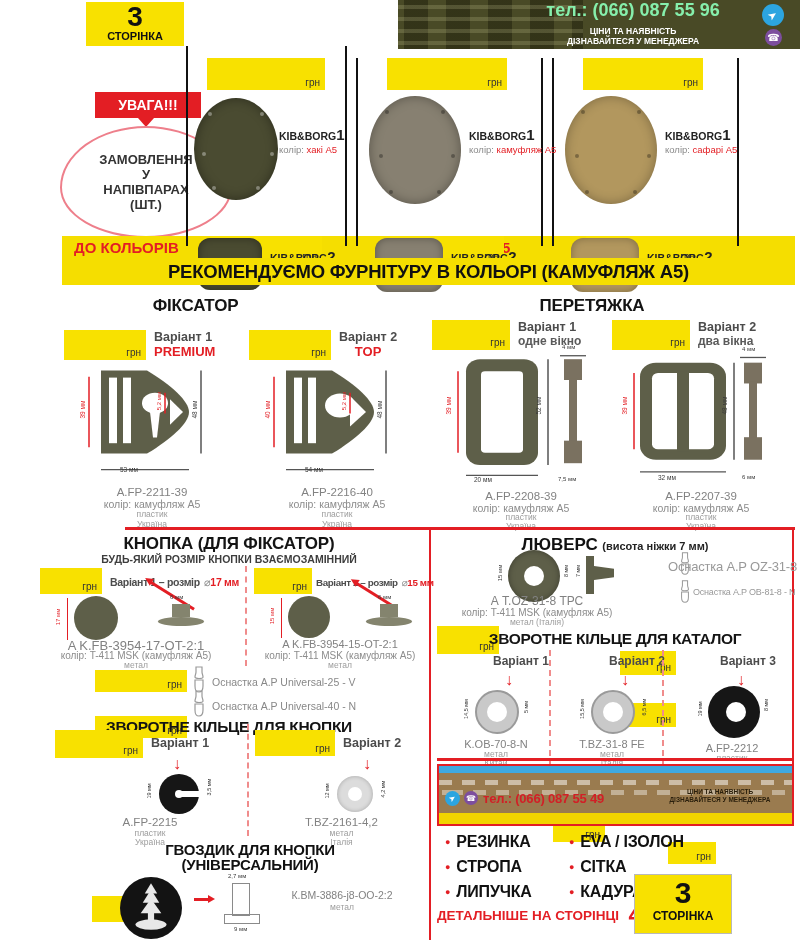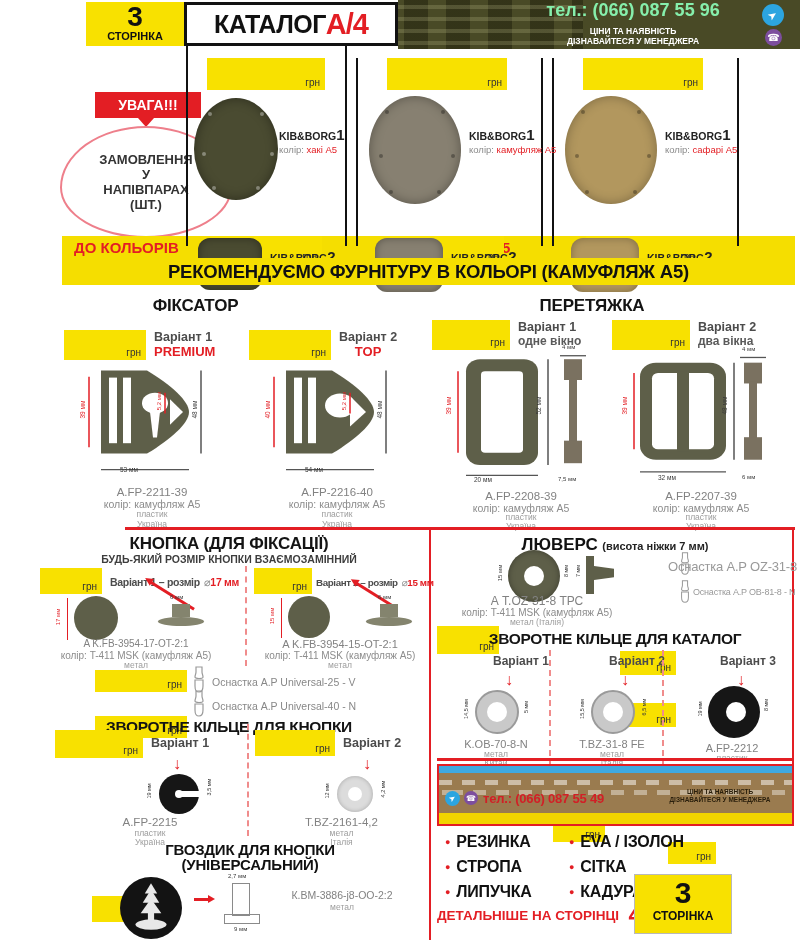--- a/index.html
+++ b/index.html
@@ -55,24 +55,20 @@
 </style>
 </head>
 <body>
 
 <div id="page">
 
   <div class="a yb c" style="left:86px;top:2px;width:98px;height:44px">
     <div class="b" style="font-size:28px;line-height:26px;margin-top:2px">3</div>
     <div class="b" style="font-size:11px">СТОРІНКА</div>
   </div>
-  <div class="a" style="left:184px;top:2px;width:214px;height:44px;border:3px solid #111;box-sizing:border-box;background:#fff;display:flex;align-items:center;justify-content:center">
-    <span class="b" style="font-size:25px;letter-spacing:-0.5px">КАТАЛОГ</span>
-    <span class="b red" style="font-size:29px;letter-spacing:-1px">А/4</span>
-  </div>
   <div class="a" style="left:398px;top:0;width:402px;height:49px;background:#494A26">
     <div class="a artpat" style="left:0;top:0;width:185px;height:49px"></div>
     <div class="a b c" style="left:110px;top:0;width:250px;font-size:18px;color:#86efac;white-space:nowrap">тел.: (066) 087 55 96</div>
     <div class="a b c" style="left:110px;top:26px;width:250px;font-size:8.5px;color:#fff">ЦІНИ ТА НАЯВНІСТЬ</div>
     <div class="a b c" style="left:110px;top:36px;width:250px;font-size:8.5px;color:#fff">ДІЗНАВАЙТЕСЯ У МЕНЕДЖЕРА</div>
     <div class="a icirc" style="left:364px;top:4px;width:22px;height:22px;background:#2CA5E0;font-size:11px">
         <span style="transform:rotate(-35deg)">➤</span>
       </div>
     <div class="a icirc" style="left:367px;top:29px;width:17px;height:17px;background:#7D4E9E;font-size:10px">
         <span>☎</span>
@@ -295,41 +291,41 @@
     <div class="a mat" style="left:0;top:195px;width:182px;line-height:1.05">
       <div>пластик</div>
       <div>Україна</div>
     </div>
   </div>
 
   <div class="a rl" style="left:125px;top:527px;width:670px;height:3px"></div>
   <div class="a rl" style="left:429px;top:530px;width:2px;height:410px"></div>
   <div class="a rl" style="left:792px;top:530px;width:2px;height:234px"></div>
 
-  <div class="a h17" style="left:30px;top:534px;width:398px">КНОПКА (ДЛЯ ФІКСАЦІЇ)</div>
+  <div class="a h17" style="left:30px;top:534px;width:398px">КНОПКА (ДЛЯ ФІКСАТОР)</div>
   <div class="a b c" style="left:30px;top:553px;width:398px;font-size:10.5px;color:#3d3d3d">БУДЬ-ЯКИЙ РОЗМІР КНОПКИ ВЗАЄМОЗАМІННИЙ</div>
 
   <div class="a" style="left:30px;top:566px;width:212px">
     <div class="a yb grn" style="left:10px;top:2px;width:62px;height:26px">
         <span class="cur">грн</span>
       </div>
     <div class="a" style="left:80px;top:6px;white-space:nowrap;letter-spacing:-0.3px">
       <span class="b" style="font-size:10.5px;color:#4c4c4c">Варіант 1 – розмір</span>
       <span style="font-size:11px;color:#888">⌀</span><span class="b red" style="font-size:10.5px">17 мм</span>
     </div>
     <div class="diagarr" style="left:116px;top:28px;width:52px;transform:rotate(32deg)"></div>
     <div class="a circle" style="left:44px;top:30px;width:44px;height:44px;background:#5E5F49"></div>
     <div class="dl dlv dlred" style="left:37px;top:32px;height:42px"></div>
     <span class="dim dimv dimr" style="left:20px;top:48px;font-size:6px">17 мм</span>
     <div class="a" style="left:128px;top:38px;width:46px;height:26px">
       <div class="a" style="left:14px;top:0;width:18px;height:13px;background:#84846E"></div>
       <div class="a" style="left:0;top:13px;width:46px;height:9px;border-radius:50%;background:#84846E"></div>
     </div>
     <span class="dim" style="left:140px;top:28px;font-size:6px">6 мм</span>
-    <div class="a sku" style="left:0;top:72px;width:212px;font-size:10px">A K.FB-3954-17-OT-2:1</div>
+    <div class="a sku" style="left:0;top:72px;width:212px;font-size:13px">A K.FB-3954-17-OT-2:1</div>
     <div class="a clr" style="left:0;top:84px;width:212px;font-size:10px">колір: T-411 MSK (камуфляж А5)</div>
     <div class="a mat" style="left:0;top:95px;width:212px">метал</div>
   </div>
 
   <div class="a" style="left:252px;top:566px;width:176px">
     <div class="a yb grn" style="left:2px;top:2px;width:58px;height:26px">
         <span class="cur">грн</span>
       </div>
     <div class="a" style="left:64px;top:6px;white-space:nowrap;letter-spacing:-0.4px">
       <span class="b" style="font-size:9.8px;color:#4c4c4c">Варіант 2 – розмір</span>

